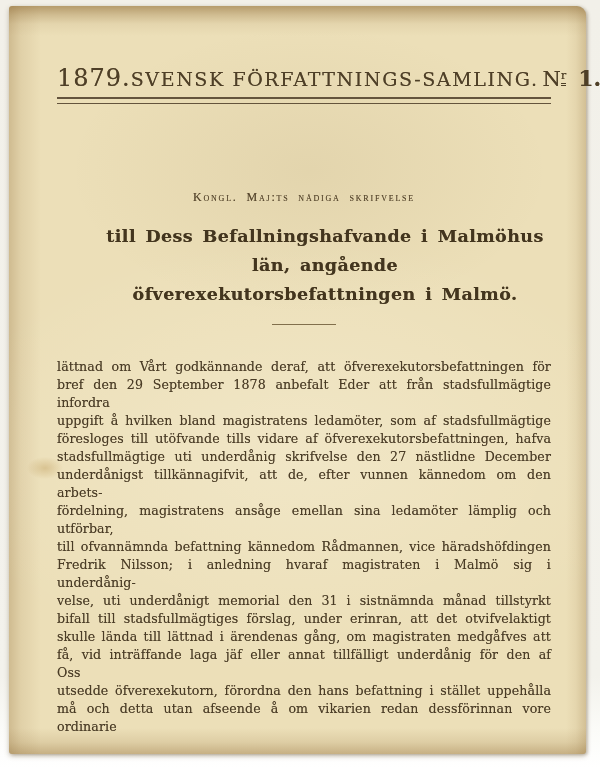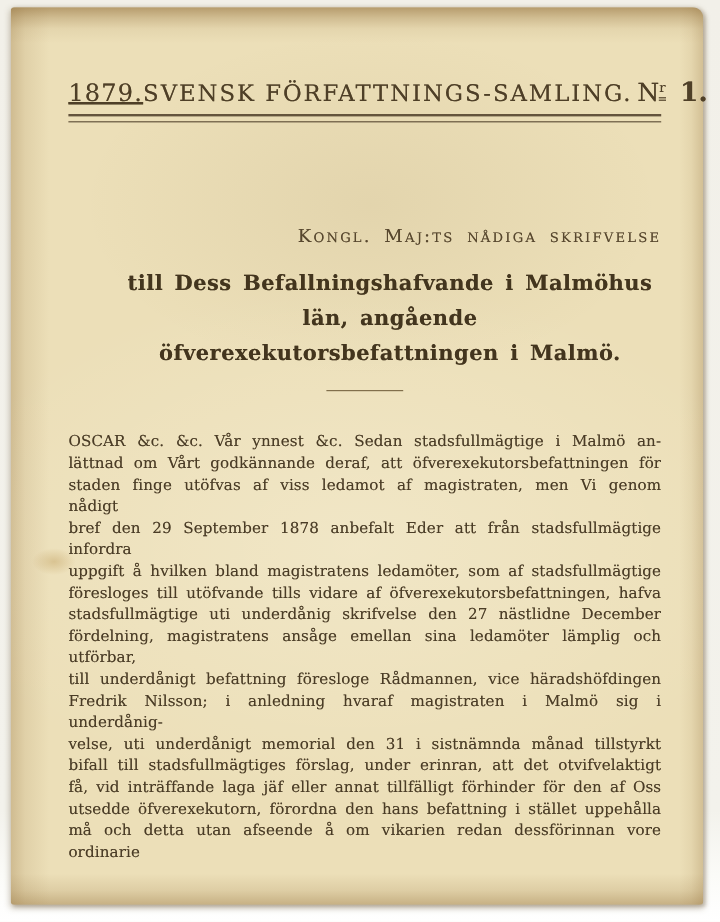--- a/index.html
+++ b/index.html
@@ -43,24 +43,23 @@
   }
   
   .masthead {
     margin-top: 58px;
     display: flex;
     align-items: baseline;
     color: #4e3f27;
     text-shadow: 0 0 0.4px rgba(78,63,39,0.7);
   }
   .masthead-year {
-    font-size: 20px;
+    font-size: 24px;
     letter-spacing: 1px;
     flex: 0 0 auto;
-    text-decoration: underline;
   }
   .masthead-title {
     flex: 1 1 auto;
     text-align: left;
     font-size: 19px;
     letter-spacing: 1.6px;
     white-space: nowrap;
   }
   .masthead-issue {
     flex: 0 0 auto;
@@ -83,27 +82,28 @@
   .masthead-rule {
     margin-top: 5px;
     height: 4px;
     border-top: 2.2px solid #564630;
     border-bottom: 1px solid #564630;
     opacity: 0.9;
   }
   
   .kicker {
     margin-top: 86px;
-    text-align: right;
+    text-align: center;
     font-variant: small-caps;
-    font-size: 15px;
+    font-size: 12px;
     letter-spacing: 1.8px;
     word-spacing: 4px;
     color: #57472e;
     text-shadow: 0 0 0.4px rgba(87,71,46,0.6);
+    font-family: Liberation Serif, serif;
   }
   .doc-title {
     margin-top: 17px;
     text-align: center;
     font-weight: bold;
     font-size: 17.5px;
     line-height: 29px;
     letter-spacing: 0.4px;
     word-spacing: 3px;
     color: #43351e;
@@ -149,33 +149,33 @@
 
       <div class="doc-title">
         <div>till Dess Befallningshafvande i Malmöhus län, angående</div>
         <div>öfverexekutorsbefattningen i Malmö.</div>
       </div>
 
       <div class="title-rule"></div>
 
       <div class="body-text" id="body-text">
           <div class="paragraph">
-            <div class="tline jline">OSCAR &amp;c. &amp;c. Vår ynnest &amp;c. Sedan stadsfullmägtige i Malmö an-</div>
             <div class="tline jline">lättnad om Vårt godkännande deraf, att öfverexekutorsbefattningen för</div>
-            <div class="tline jline">staden finge utöfvas af viss ledamot af magistraten, men Vi genom nådigt</div>
             <div class="tline jline">bref den 29 September 1878 anbefalt Eder att från stadsfullmägtige infordra</div>
             <div class="tline jline">uppgift å hvilken bland magistratens ledamöter, som af stadsfullmägtige</div>
             <div class="tline jline">föresloges till utöfvande tills vidare af öfverexekutorsbefattningen, hafva</div>
             <div class="tline jline">stadsfullmägtige uti underdånig skrifvelse den 27 nästlidne December</div>
+            <div class="tline jline">underdånigst tillkännagifvit, att de, efter vunnen kännedom om den arbets-</div>
             <div class="tline jline">fördelning, magistratens ansåge emellan sina ledamöter lämplig och utförbar,</div>
-            <div class="tline jline">till underdånigt befattning föresloge Rådmannen, vice häradshöfdingen</div>
+            <div class="tline jline">till ofvannämnda befattning kännedom Rådmannen, vice häradshöfdingen</div>
             <div class="tline jline">Fredrik Nilsson; i anledning hvaraf magistraten i Malmö sig i underdånig-</div>
             <div class="tline jline">velse, uti underdånigt memorial den 31 i sistnämnda månad tillstyrkt</div>
             <div class="tline jline">bifall till stadsfullmägtiges förslag, under erinran, att det otvifvelaktigt</div>
-            <div class="tline jline">få, vid inträffande laga jäf eller annat tillfälligt förhinder för den af Oss</div>
+            <div class="tline jline">skulle lända till lättnad i ärendenas gång, om magistraten medgåfves att</div>
+            <div class="tline jline">få, vid inträffande laga jäf eller annat tillfälligt underdånig för den af Oss</div>
             <div class="tline jline">utsedde öfverexekutorn, förordna den hans befattning i stället uppehålla</div>
             <div class="tline jline">må och detta utan afseende å om vikarien redan dessförinnan vore ordinarie</div>
           </div>
         </div>
 
     </div>
   </div>
 </div>
 
 </body></html>

